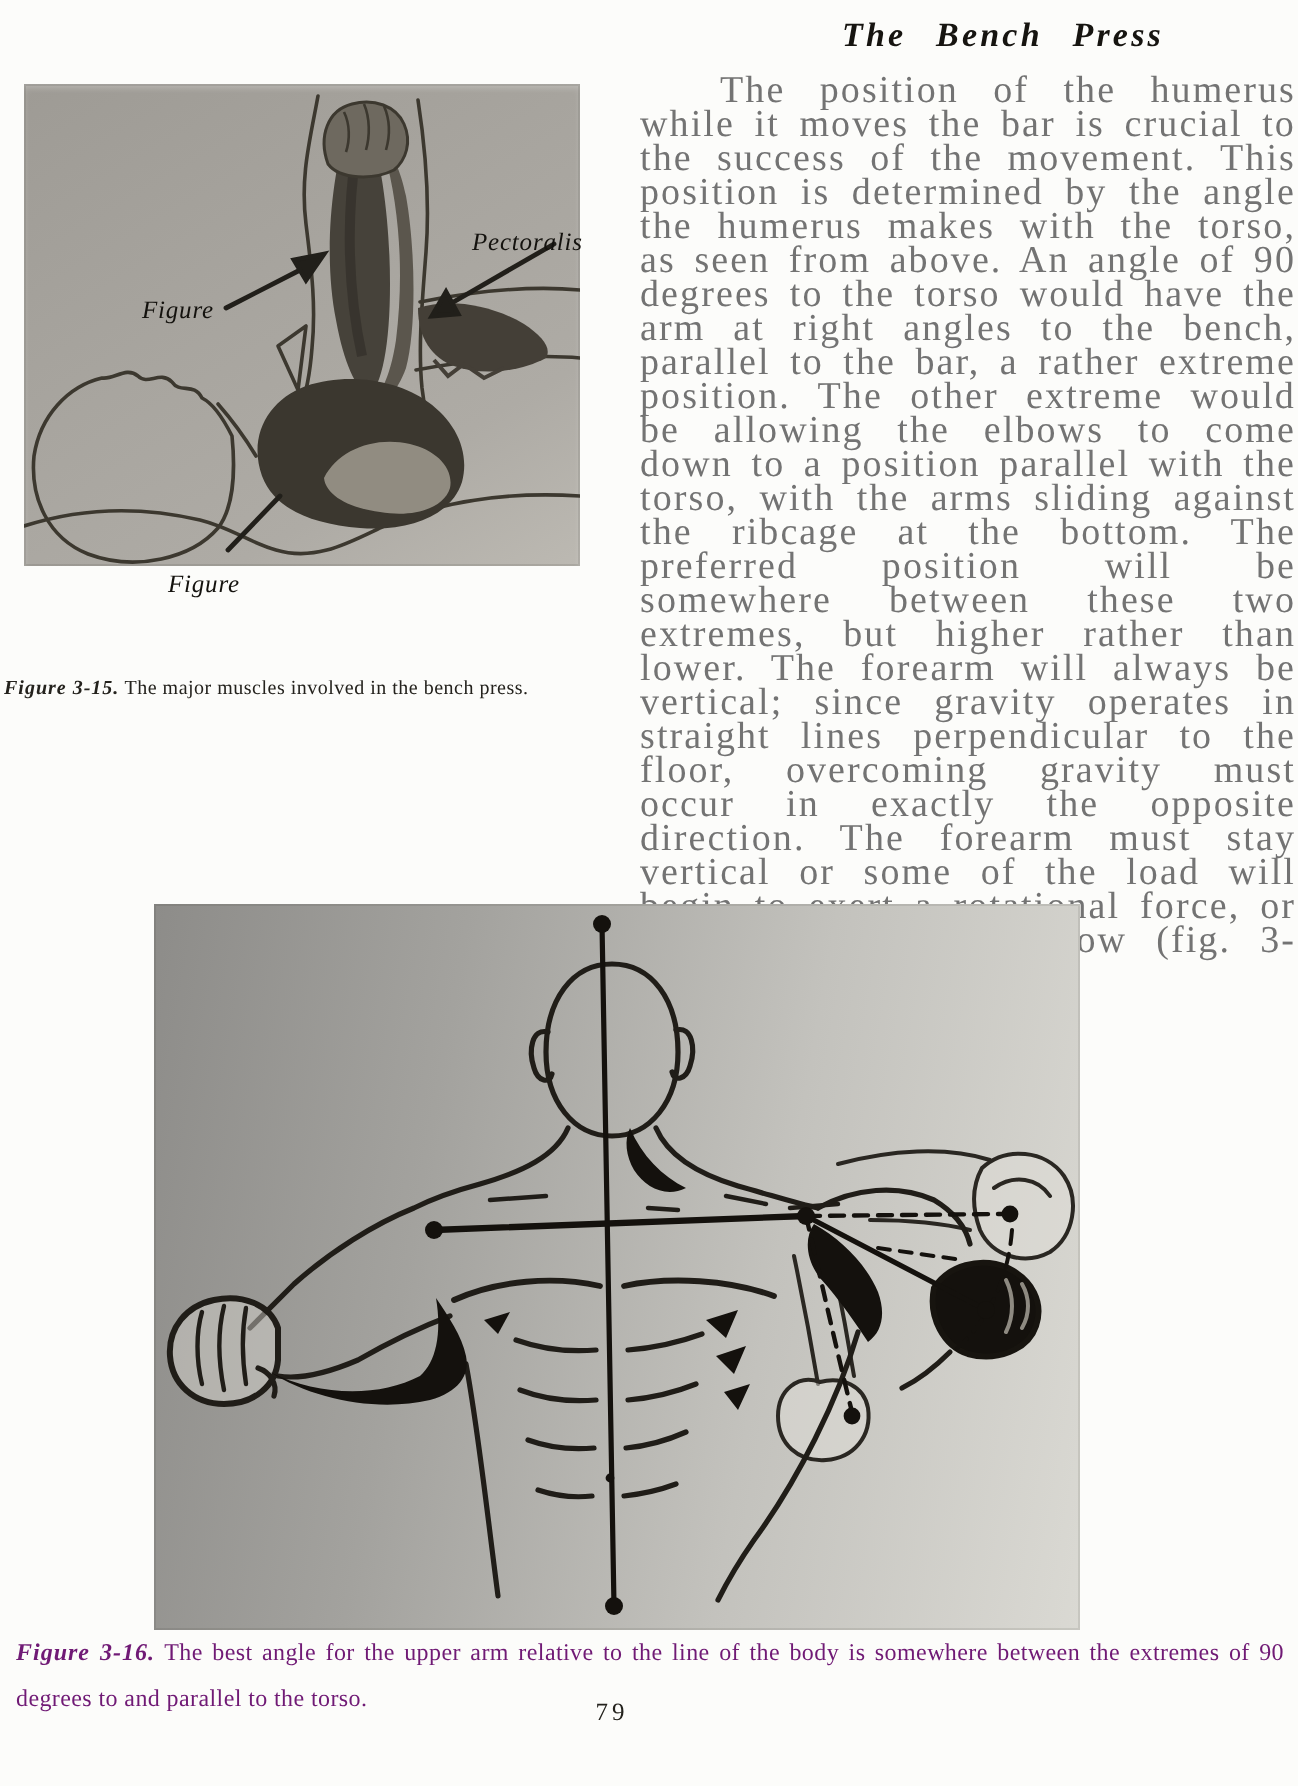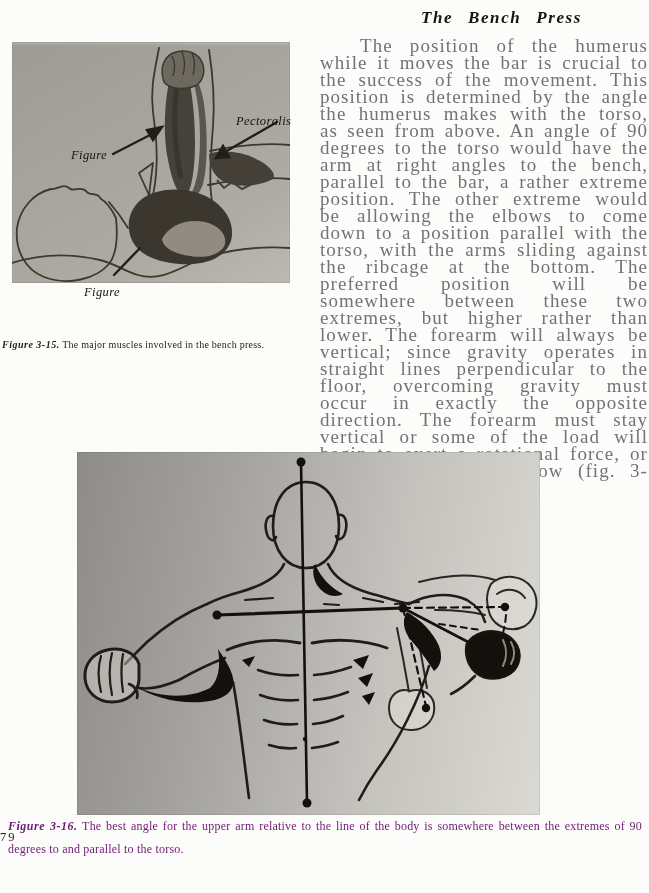--- a/index.html
+++ b/index.html
@@ -40,21 +40,21 @@
     letter-spacing:.2px;color:#701a75;
   }
   .cap-lead{font-weight:bold;font-style:italic;letter-spacing:.5px}
   .fig16{
     position:absolute;left:77px;top:452px;width:463px;height:363px;
     background:linear-gradient(100deg,#8d8c89 0%,#a3a29e 30%,#c3c2bd 65%,#dad9d3 100%);
     box-shadow:inset 0 0 0 1px rgba(40,38,32,.10);
   }
   .fig16 svg{display:block}
   .page-number{
-    position:absolute;left:0;top:830px;width:612px;text-align:left;
+    position:absolute;left:0;top:849px;width:612px;text-align:center;
     font-size:12.5px;letter-spacing:2px;color:#24221d;
   }
 </style>
 </head>
 <body>
 
 <div class="page-title">The Bench Press</div>
 
 <div class="fig15">
   <svg width="278" height="241" viewBox="0 0 278 241">

